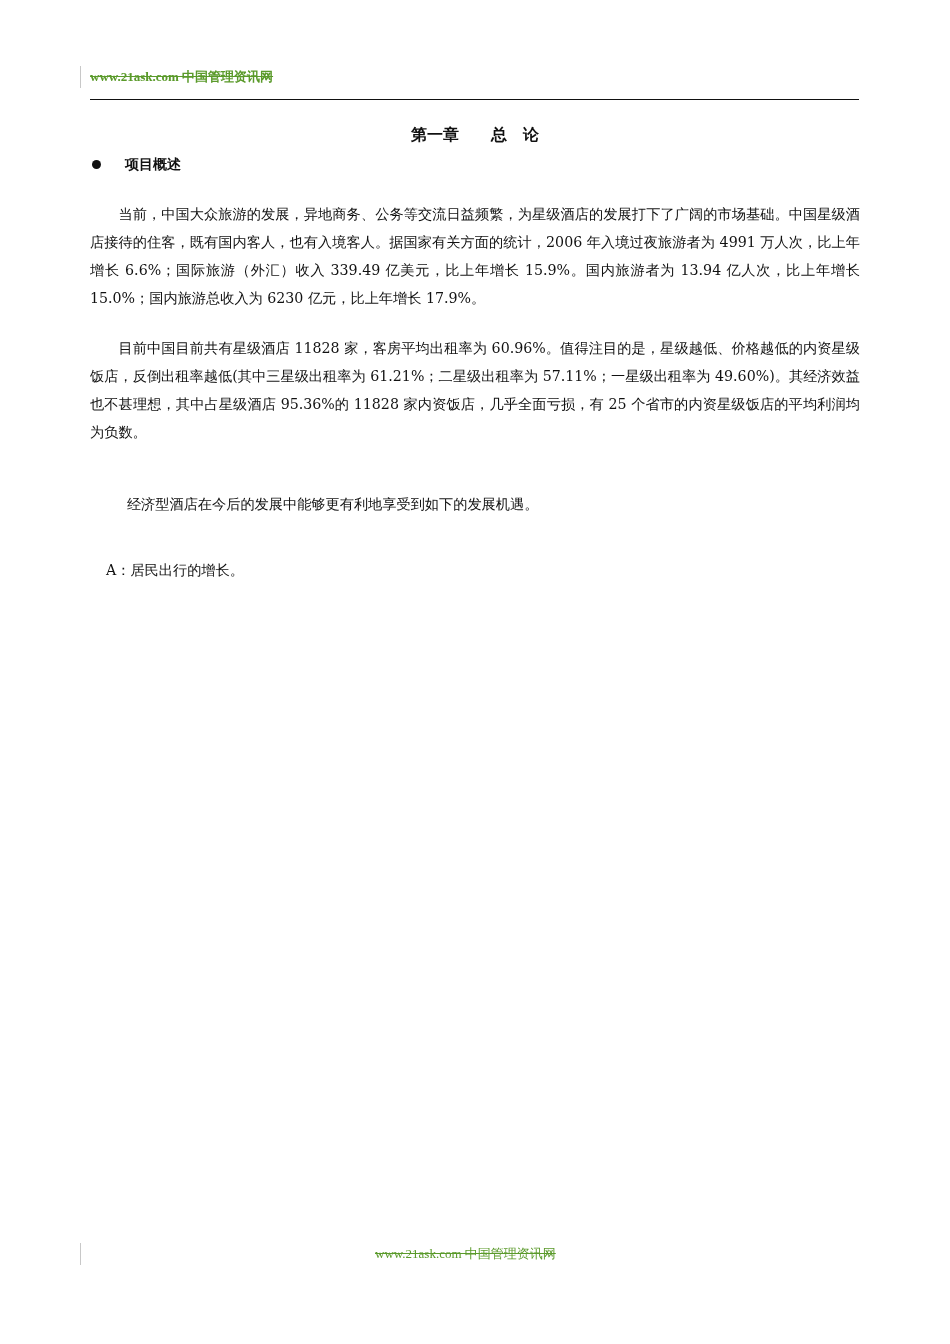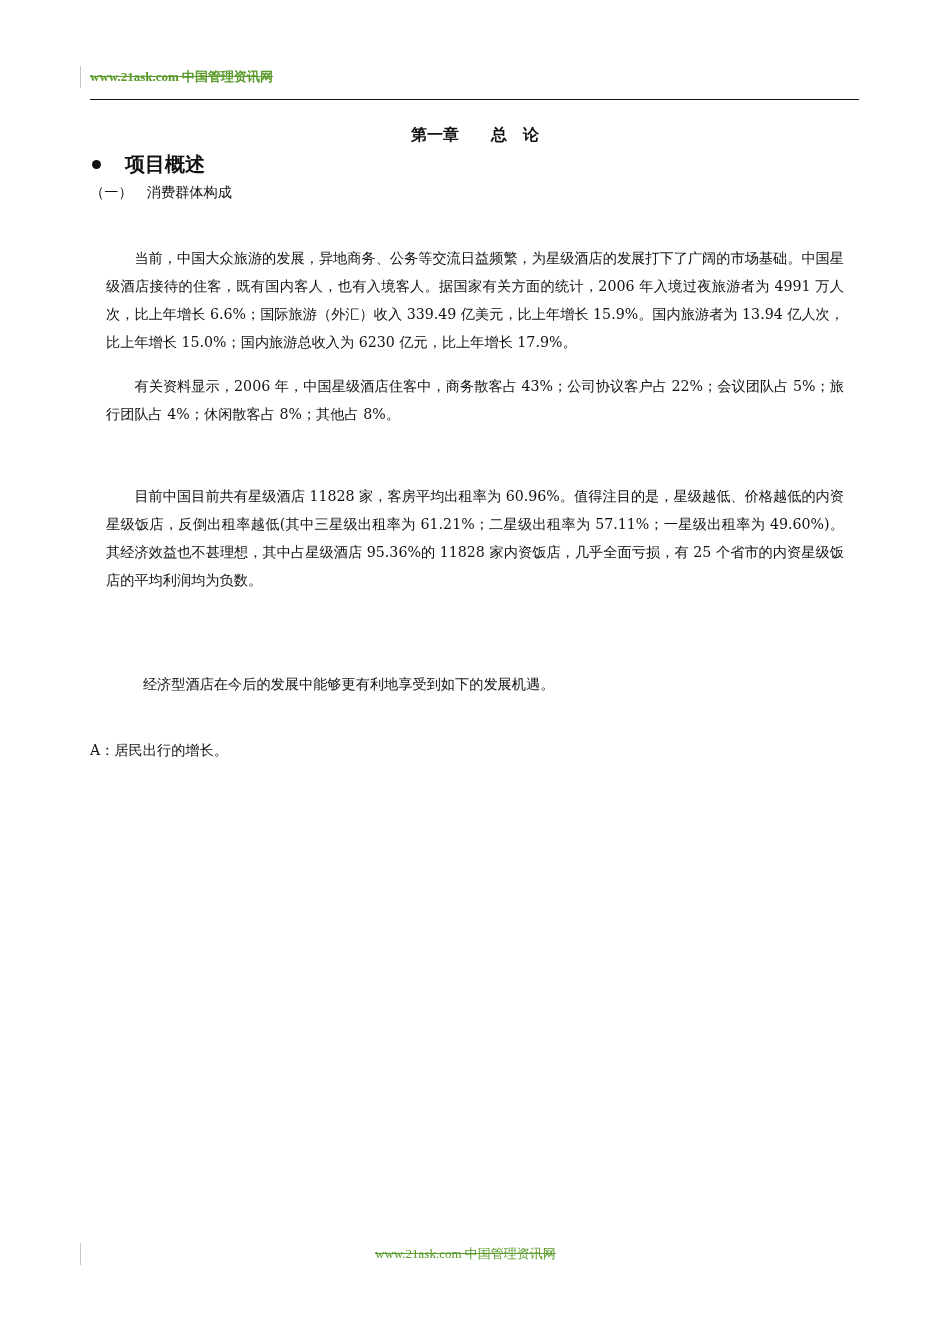--- a/index.html
+++ b/index.html
@@ -24,31 +24,31 @@
   .content {
     position: absolute; left: 90px; top: 120px; width: 770px;
     font-size: 14.2px; line-height: 28px;
   }
   .chapter-title {
     text-align: center; font-weight: bold; font-family: "DejaVu Sans", "Liberation Sans", sans-serif;
     font-size: 16px; height: 30px; line-height: 30px; word-spacing: 18px;
   }
   .bullet-heading {
     font-weight: bold; font-family: "DejaVu Sans", "Liberation Sans", sans-serif;
-    font-size: 20px; height: 28px; line-height: 28px; display: flex; align-items: center;
+    font-size: 14px; height: 28px; line-height: 28px; display: flex; align-items: center;
   }
   .bullet-dot {
     display: inline-block; width: 9px; height: 9px; border-radius: 50%;
     background: #111; margin-left: 2px; margin-right: 24px;
   }
   .sub-heading { height: 28px; line-height: 28px; }
-  .para { text-indent: 2em; text-align: justify; margin: 16px; }
+  .para { text-indent: 2em; text-align: justify; margin: 0; }
   .gap-lg { height: 22px; }
   .para-indent-extra { text-indent: 2.6em; }
-  .list-item { margin: 0; padding-left: 24px; text-indent: -24px; text-align: justify; }
+  .list-item { margin: 16px; padding-left: 24px; text-indent: -24px; text-align: justify; }
   .footer-bar {
     position: absolute; left: 80px; top: 1243px; height: 22px; width: 780px;
     border-left: 1px solid #c8c8c8;
   }
   .footer-link {
     position: absolute; left: 294px; top: 0;
     font-family: "Liberation Serif", "DejaVu Serif", serif;
     font-size: 13px; color: #5a9a2a; text-decoration: line-through; line-height: 22px;
   }
 </style>
@@ -61,24 +61,22 @@
 <div class="header-rule"></div>
 
 <div class="content">
   <div class="chapter-title">第一章　　总　论</div>
 
   <div class="bullet-heading">
     <span class="bullet-dot"></span>
     <span>项目概述</span>
   </div>
 
-  <div class="sub-heading">（一）　消费群体构成</div>
   <div class="gap-lg"></div>
   <p class="para">当前，中国大众旅游的发展，异地商务、公务等交流日益频繁，为星级酒店的发展打下了广阔的市场基础。中国星级酒店接待的住客，既有国内客人，也有入境客人。据国家有关方面的统计，2006 年入境过夜旅游者为 4991 万人次，比上年增长 6.6%；国际旅游（外汇）收入 339.49 亿美元，比上年增长 15.9%。国内旅游者为 13.94 亿人次，比上年增长 15.0%；国内旅游总收入为 6230 亿元，比上年增长 17.9%。</p>
-  <p class="para">有关资料显示，2006 年，中国星级酒店住客中，商务散客占 43%；公司协议客户占 22%；会议团队占 5%；旅行团队占 4%；休闲散客占 8%；其他占 8%。</p>
 
   <div class="gap-lg"></div>
   <p class="para">目前中国目前共有星级酒店 11828 家，客房平均出租率为 60.96%。值得注目的是，星级越低、价格越低的内资星级饭店，反倒出租率越低(其中三星级出租率为 61.21%；二星级出租率为 57.11%；一星级出租率为 49.60%)。其经济效益也不甚理想，其中占星级酒店 95.36%的 11828 家内资饭店，几乎全面亏损，有 25 个省市的内资星级饭店的平均利润均为负数。</p>
   <div class="gap-lg"></div>
   <div class="gap-lg"></div>
   <p class="para para-indent-extra">经济型酒店在今后的发展中能够更有利地享受到如下的发展机遇。</p>
   <div class="gap-lg"></div>
   <p class="list-item">A：居民出行的增长。</p>
 </div>
 

